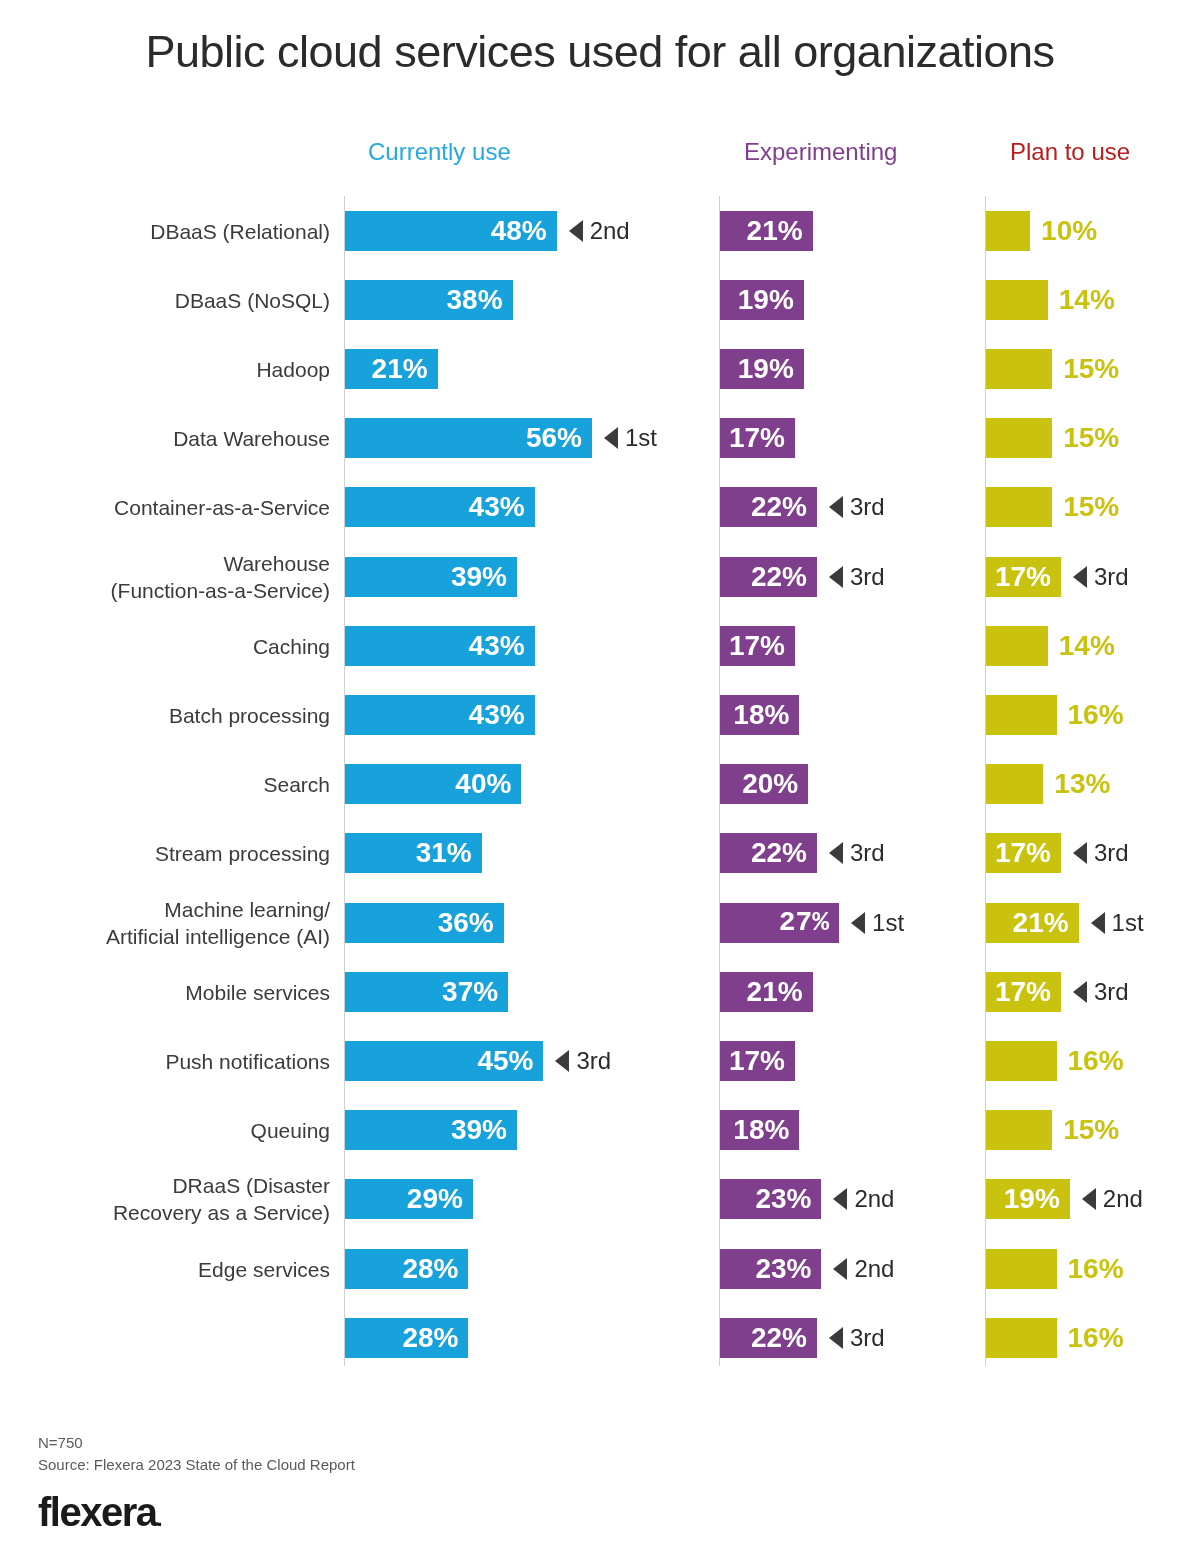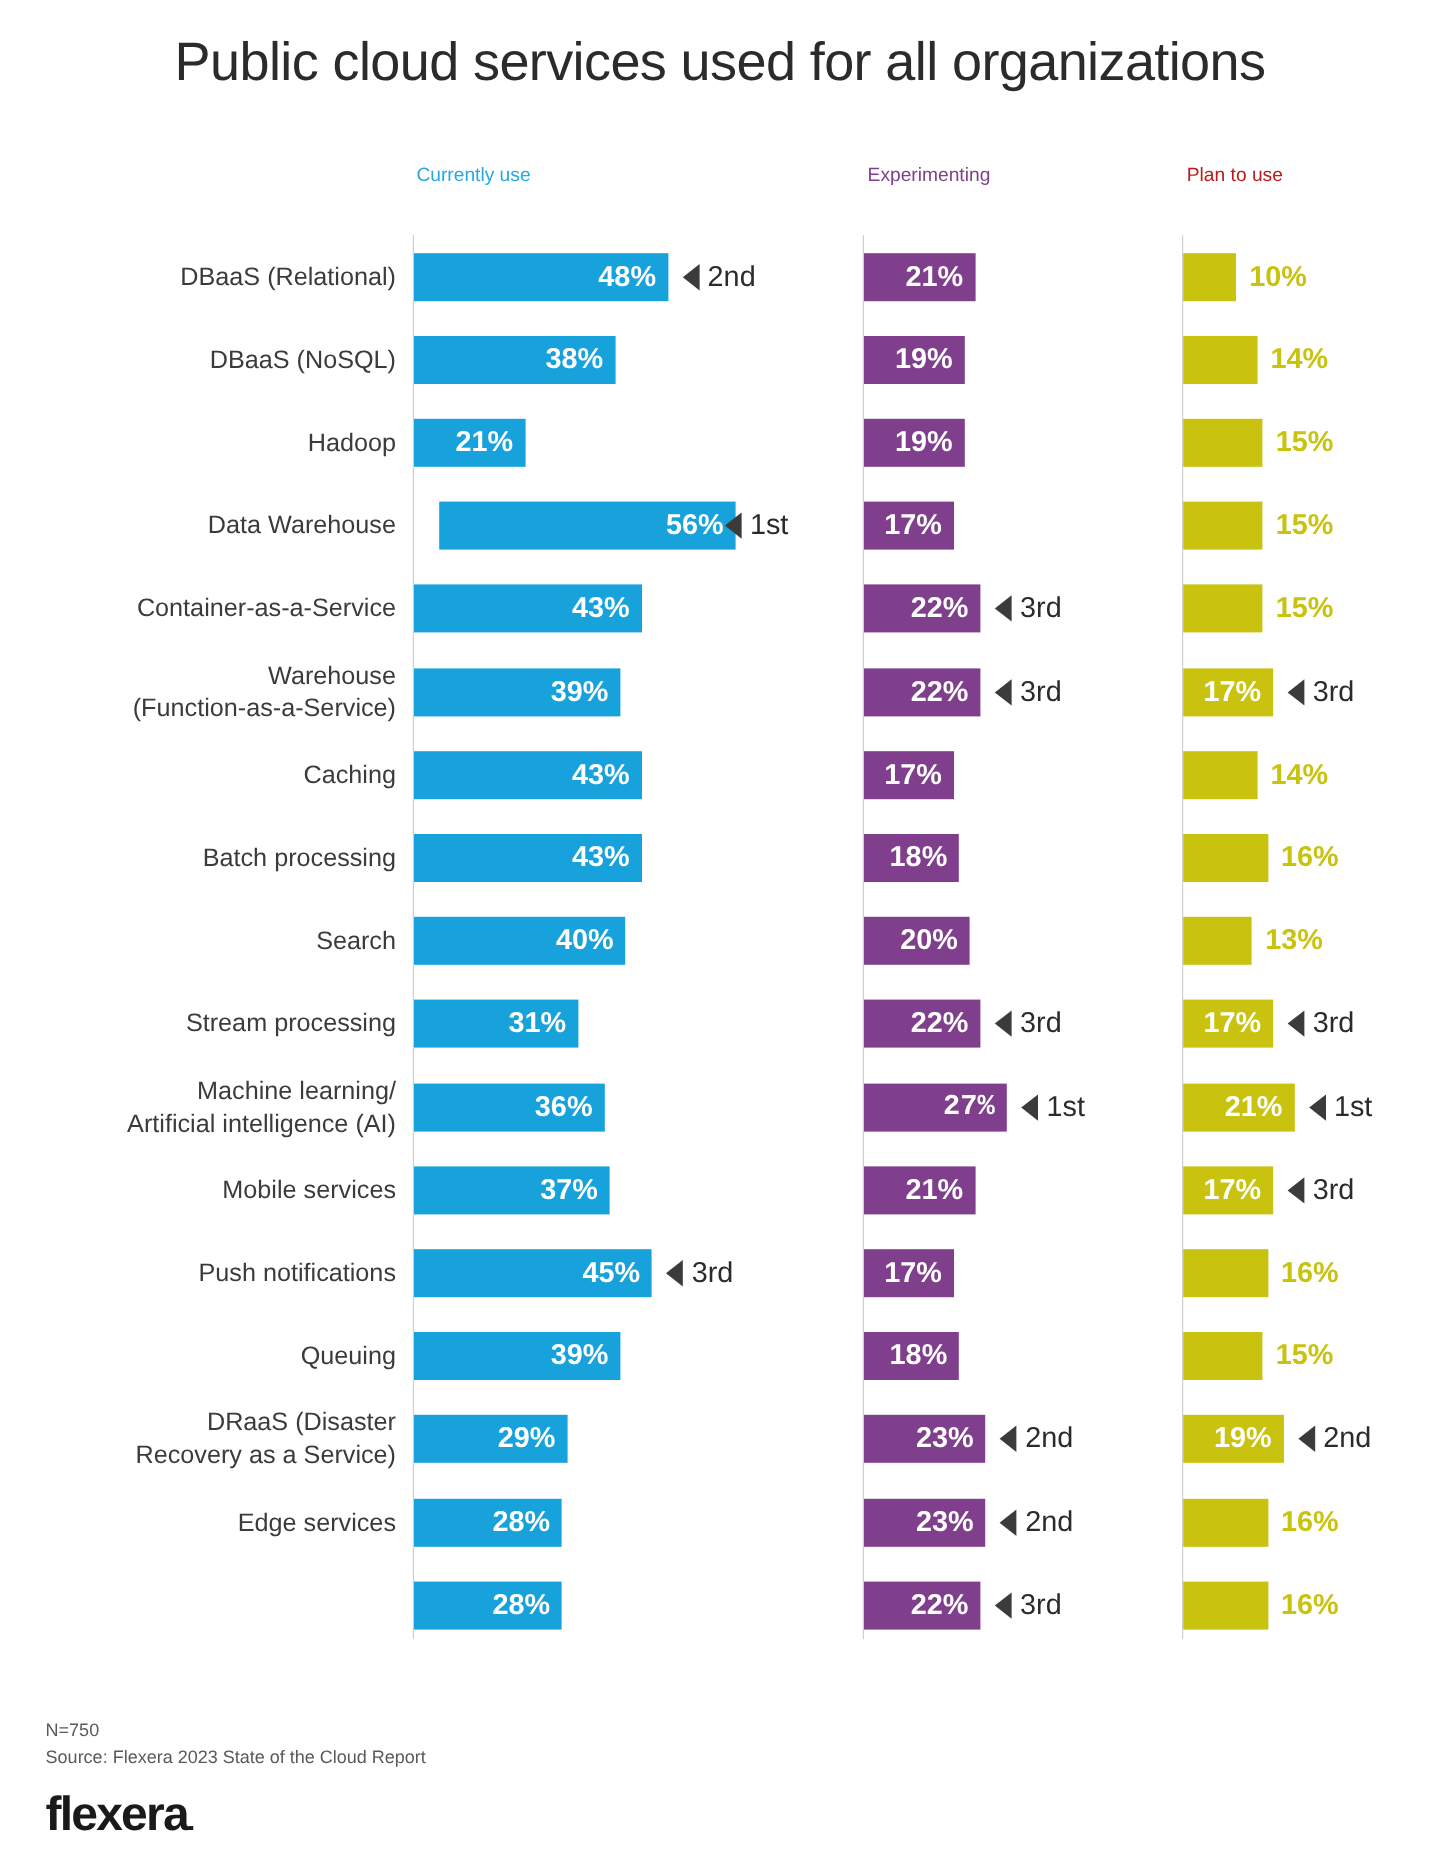--- a/index.html
+++ b/index.html
@@ -27,23 +27,24 @@
     font-weight: 400;
     color: #2b2b2b;
     letter-spacing: -0.5px;
     white-space: nowrap;
   }
 
   
   .col-headers { position: absolute; top: 138px; left: 0; width: 1200px; height: 36px; }
   .col-header {
     position: absolute;
-    font-size: 16px;
+    font-size: 24px;
     font-weight: 400;
     white-space: nowrap;
+    margin-left: 21px;
   }
   .col-header.currently  { left: 347px; color: #27a8e0; }
   .col-header.experiment { left: 723px; color: #7f3f8c; }
   .col-header.plan       { left: 989px; color: #b91c1c; }
 
   
   .plot {
     position: absolute;
     top: 196px;
     left: 0;
@@ -96,21 +97,21 @@
     box-sizing: border-box;
     display: flex;
     align-items: center;
     justify-content: flex-end;
   }
   .bar.blue   { background: #17a2dc; }
   .bar.purple { background: #7f3f8c; }
   .bar.yellow { background: #c9c20f; }
 
   .bar-value {
-    font-size: 24px;
+    font-size: 28px;
     font-weight: bold;
     color: #ffffff;
     padding-right: 10px;
     white-space: nowrap;
   }
   
   .bar-value.outside {
     position: absolute;
     left: 100%;
     margin-left: 11px;
@@ -224,21 +225,21 @@
         </div>
       </div>
       <div class="bar-wrap g3" style="width: 66.15px;">
         <div class="bar yellow" style="width: 66.15px;">
           <span class="bar-value outside">15%</span>
         </div>
       </div>
     </div>
     <div class="row" style="top: 207.6px;">
       <div class="cat-label">Data Warehouse</div>
-      <div class="bar-wrap g1" style="width: 246.96px; margin-left: 21px;">
+      <div class="bar-wrap g1" style="width: 246.96px;">
         <div class="bar blue" style="width: 246.96px;">
           <span class="bar-value">56%</span>
         </div>
       </div>
       <div class="rank" style="left: 603.96px;">
         <span class="rank-arrow"></span>
         <span class="rank-text">1st</span>
       </div>
       <div class="bar-wrap g2" style="width: 74.97px;">
         <div class="bar purple" style="width: 74.97px;">

